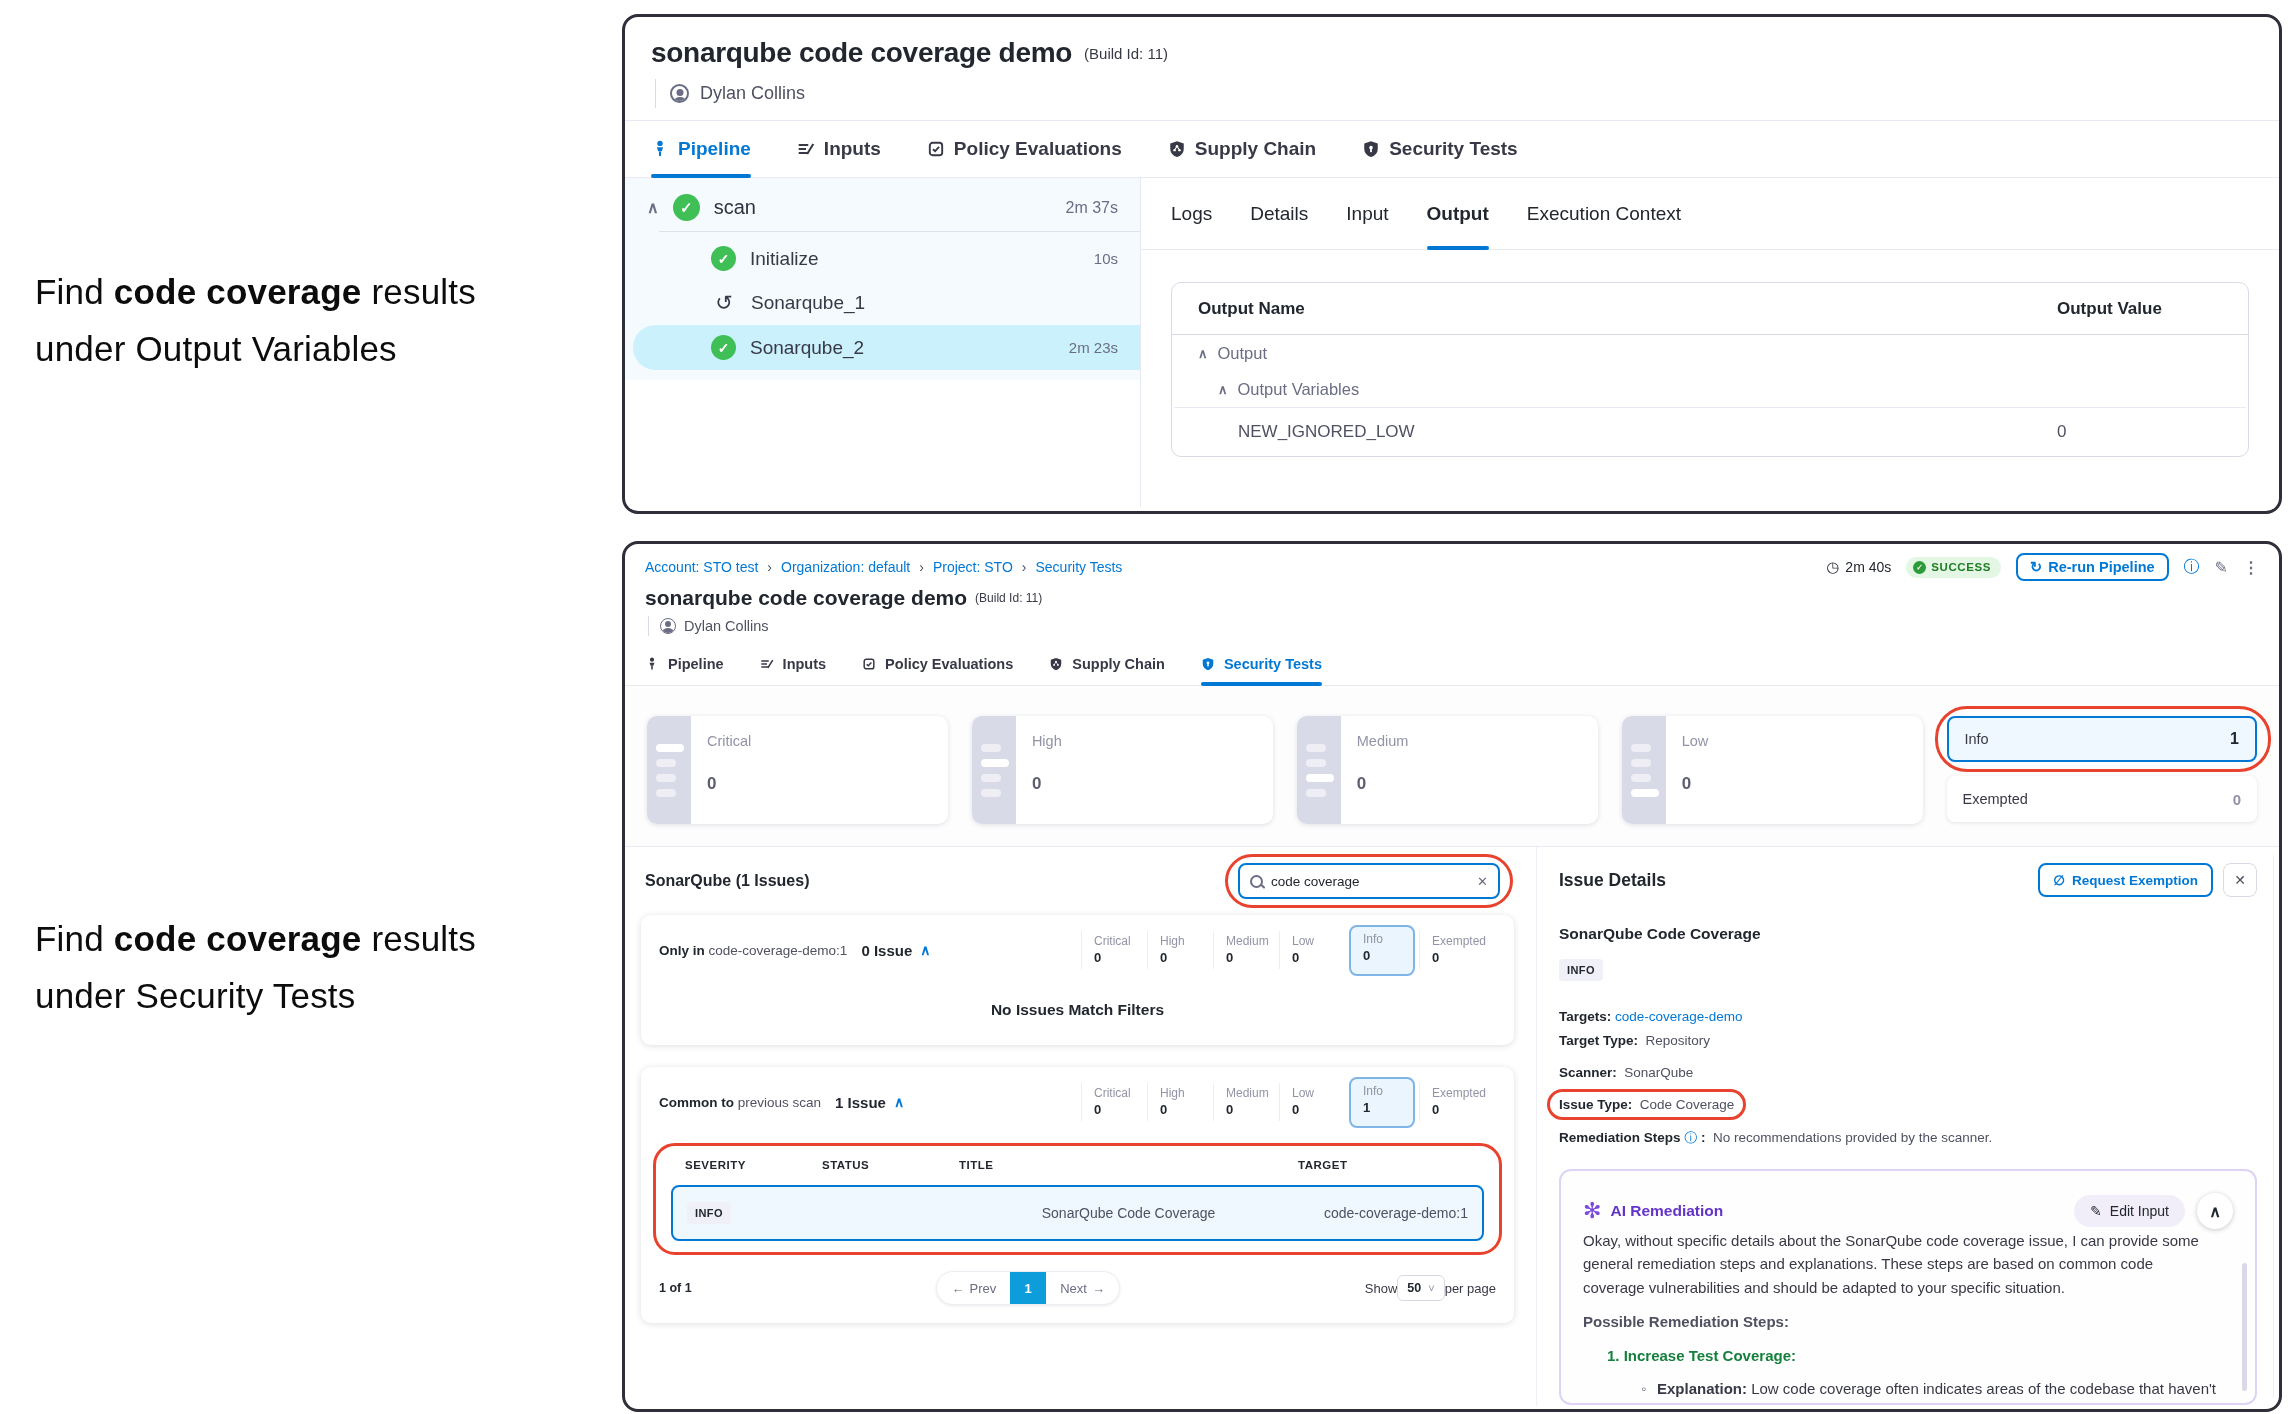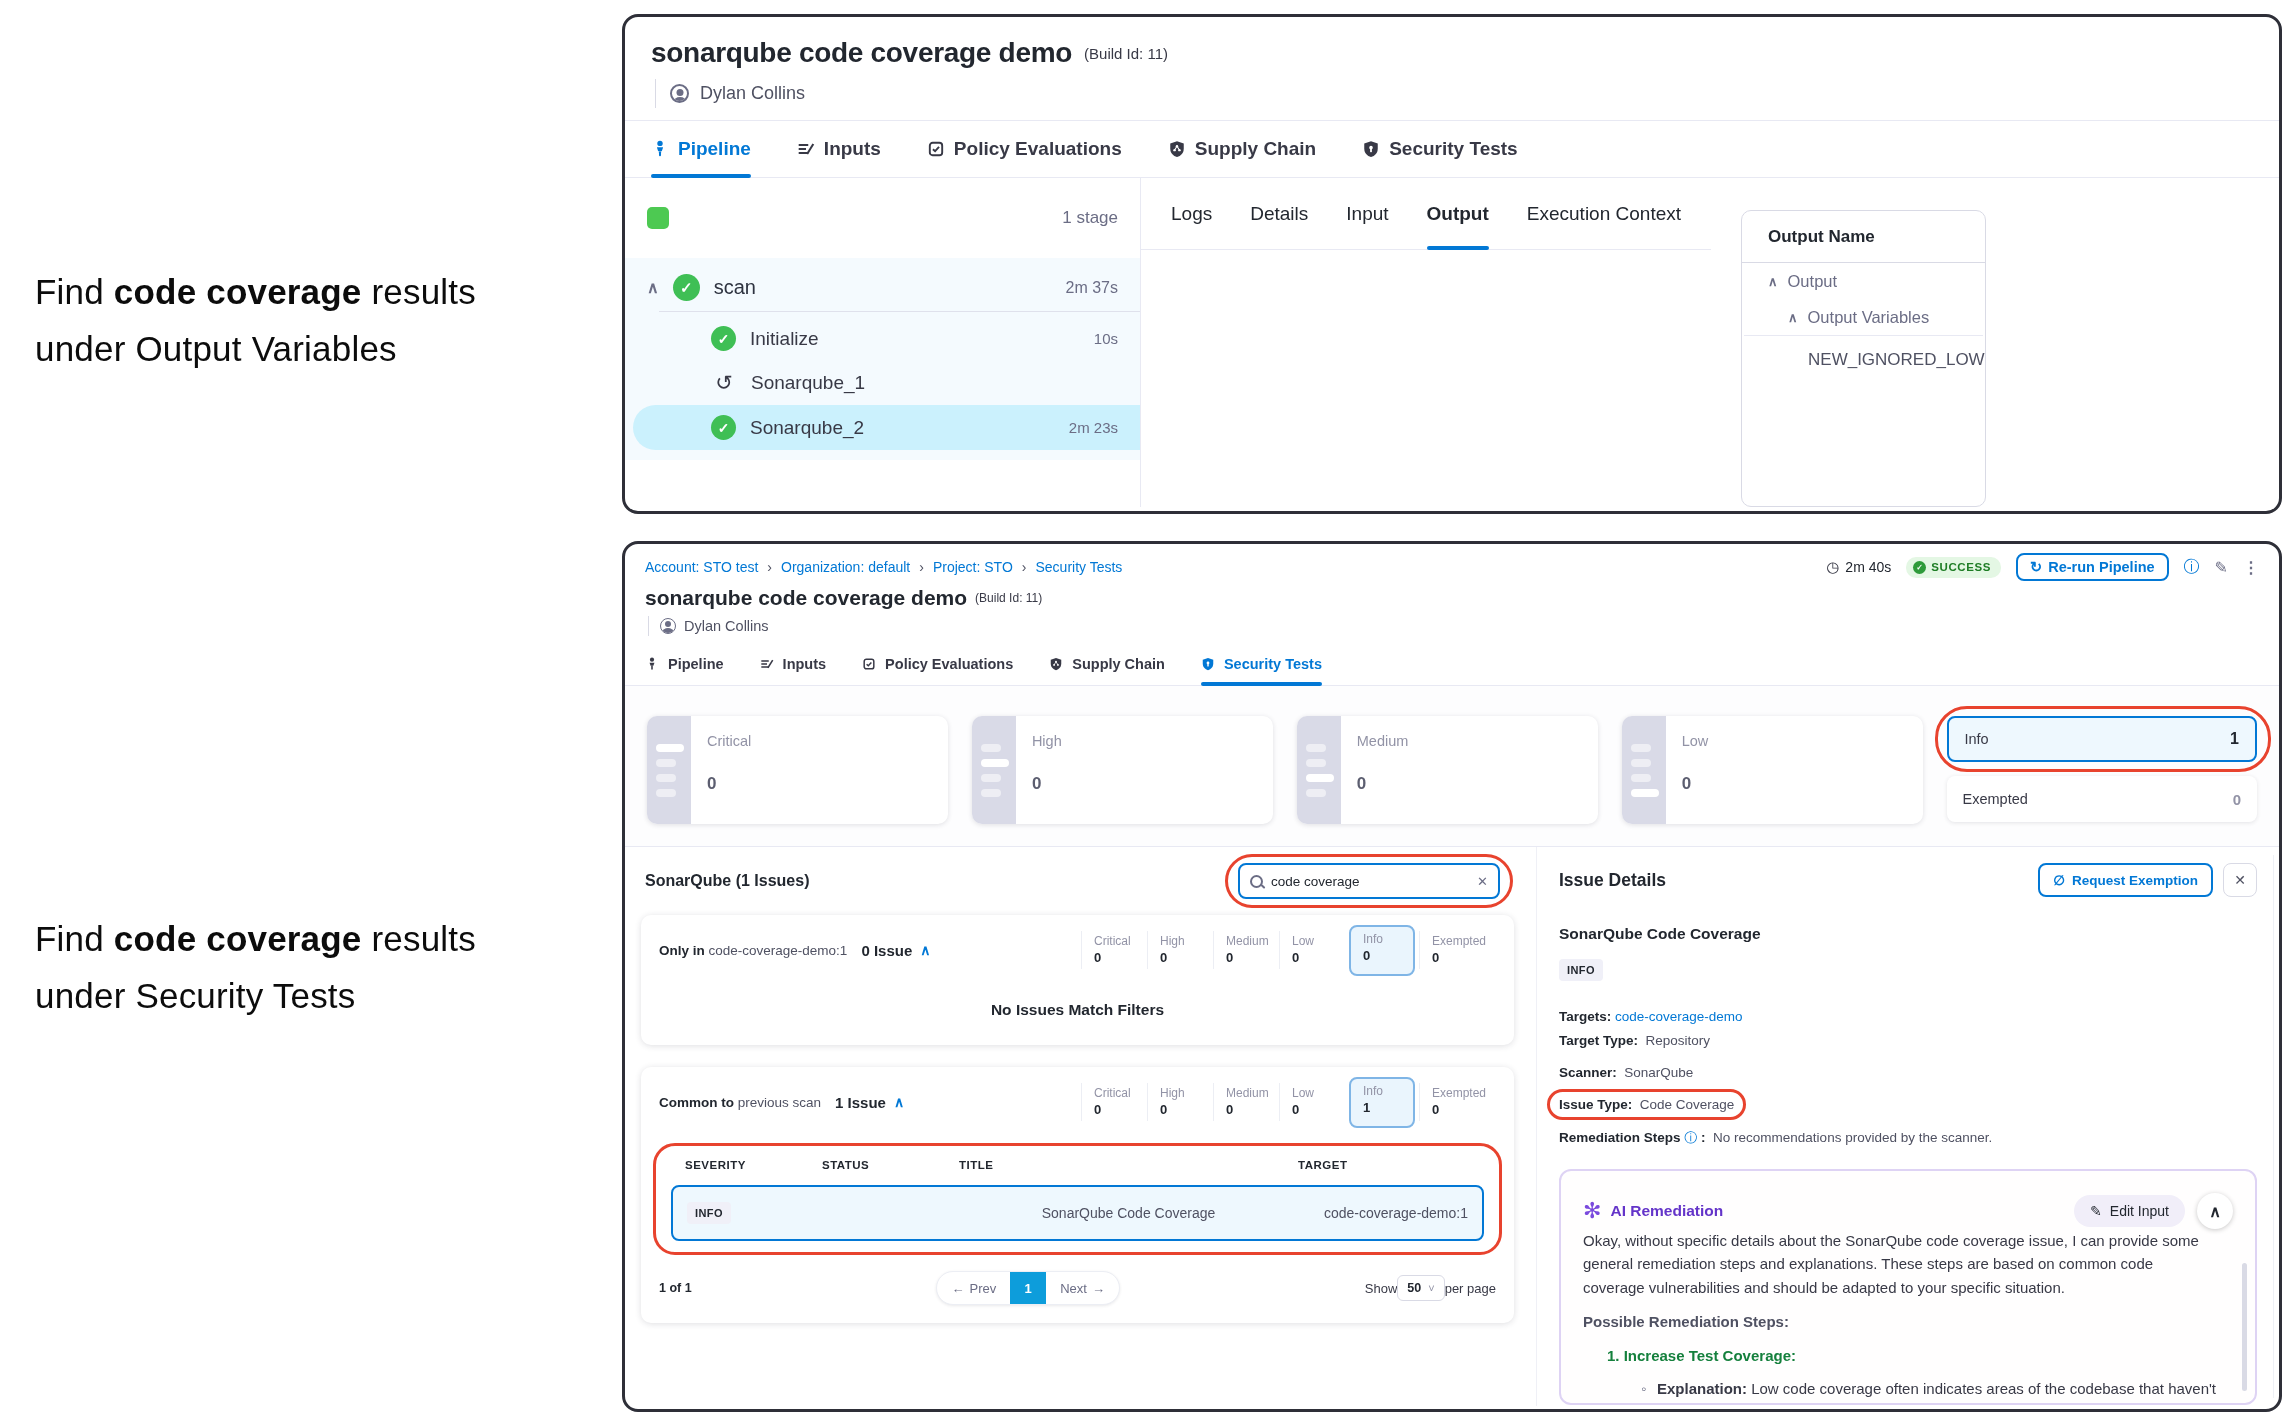--- a/index.html
+++ b/index.html
@@ -43,21 +43,21 @@
   .stage-area { background:#f4fafe; padding:8px 0 10px; }
   .scan-row { gap:14px; padding:8px 22px 10px; }
   .chev { color:#6b6d85; font-weight:bold; }
   .scan-name { font-size:20px; color:#2e3340; flex:1; font-weight:500;}
   .dur { font-size:16px; color:#6b6d85; }
   .scan-divider { border-bottom:1px solid #dfe1ec; margin:0 0 4px 34px; }
   .step-row { gap:14px; padding:10px 22px 10px 86px; font-size:19px; color:#383946; }
   .step-row .dur { margin-left:auto; font-size:15px; }
   .step-row.selected { background:#cbf1fd; border-radius:28px 0 0 28px; margin-left:8px; padding-left:78px; }
   .rollback-icon { font-size:21px; color:#383946; width:26px; text-align:center; }
-  .tp-right { flex:1; display:flex; flex-direction:row; }
+  .tp-right { flex:1; display:flex; flex-direction:column; }
   .detail-tabs { height:72px; display:flex; gap:38px; align-items:center; padding:0 30px; border-bottom:1px solid #e8e9f3; font-size:19px; color:#22272f; }
   .dtab { height:100%; display:flex; align-items:center; position:relative; cursor:pointer; }
   .dtab.active { font-weight:bold; }
   .dtab.active::after { content:""; position:absolute; left:0; right:0; bottom:-1px; height:4px; border-radius:3px; background:#0278d5; }
   .output-card { margin:32px 30px 0; border:1px solid #d9dae5; border-radius:10px; background:#fff; }
   .oc-head { padding:16px 26px; border-bottom:1px solid #d9dae5; font-weight:bold; font-size:17px; position:relative; height:52px; display:flex; align-items:center;}
   .oc-val { position:absolute; left:885px; }
   .oc-group { position:relative; display:flex; align-items:center; gap:10px; height:36px; color:#6b6d85; font-size:16.5px; }
   .oc-row { position:relative; display:flex; align-items:center; height:48px; color:#4f5162; font-size:17px; }
   .oval-cc { left:16px; right:116px; top:2px; bottom:2px; border-radius:30px; }
@@ -233,24 +233,20 @@
           <path d="M8 1 14 3v4.5C14 11.6 11.4 14.2 8 15 4.6 14.2 2 11.6 2 7.5V3z" fill="currentColor"></path>
           <circle cx="8" cy="6.8" r="1.6" fill="#fff"></circle>
           <rect x="7.2" y="7.6" width="1.6" height="3.2" fill="#fff"></rect>
         </svg>
       <span>Security Tests</span>
     </div>
   </div>
 
   <div class="tp-body">
     <div class="tp-left">
-      <div class="row tp-toolbar">
-        <span class="stage-square"></span>
-        <span class="stage-count">1 stage</span>
-      </div>
       <div class="stage-area">
         <div class="row scan-row">
           <span class="chev">∧</span>
           <span class="check-circle" style="width:27px;height:27px;font-size:15px;">
               <span>✓</span>
             </span>
           <span class="scan-name">scan</span>
           <span class="dur">2m 37s</span>
         </div>
         <div class="scan-divider"></div>

